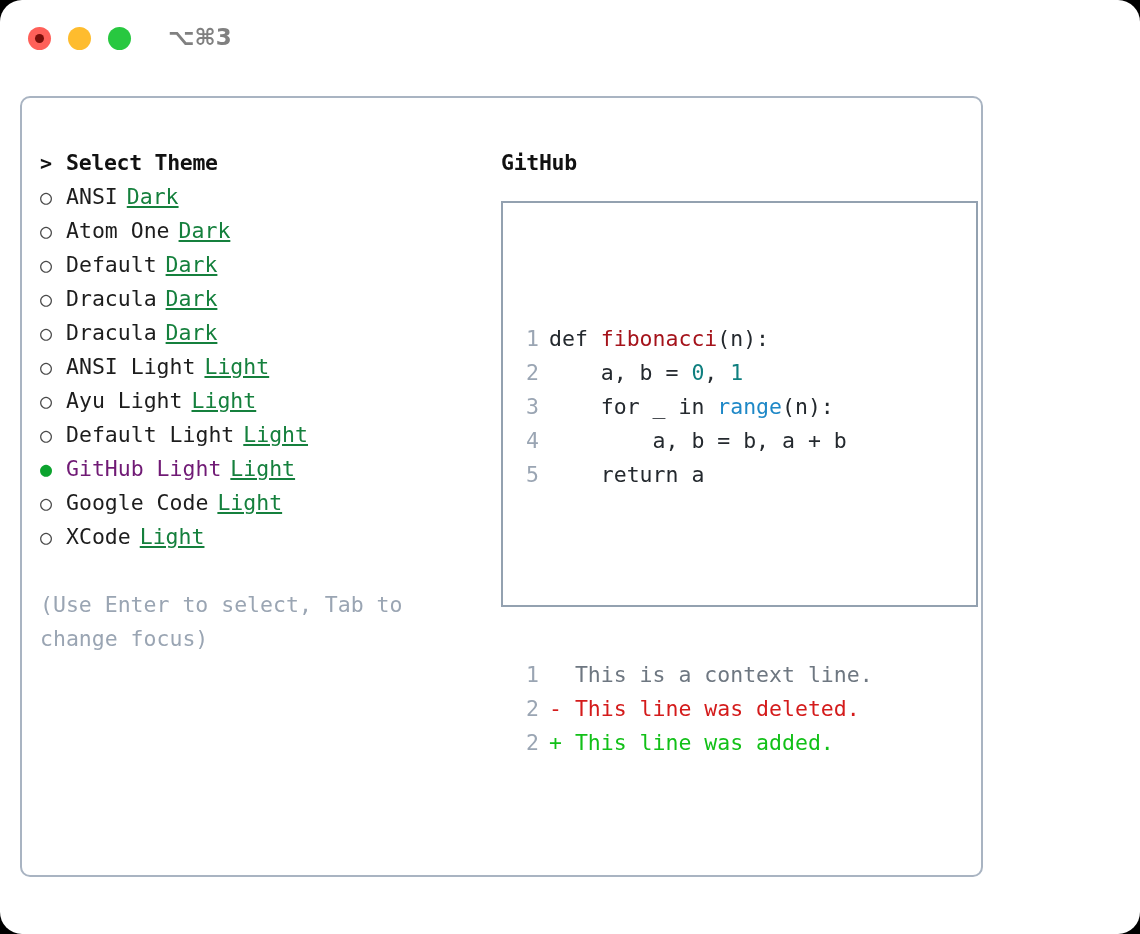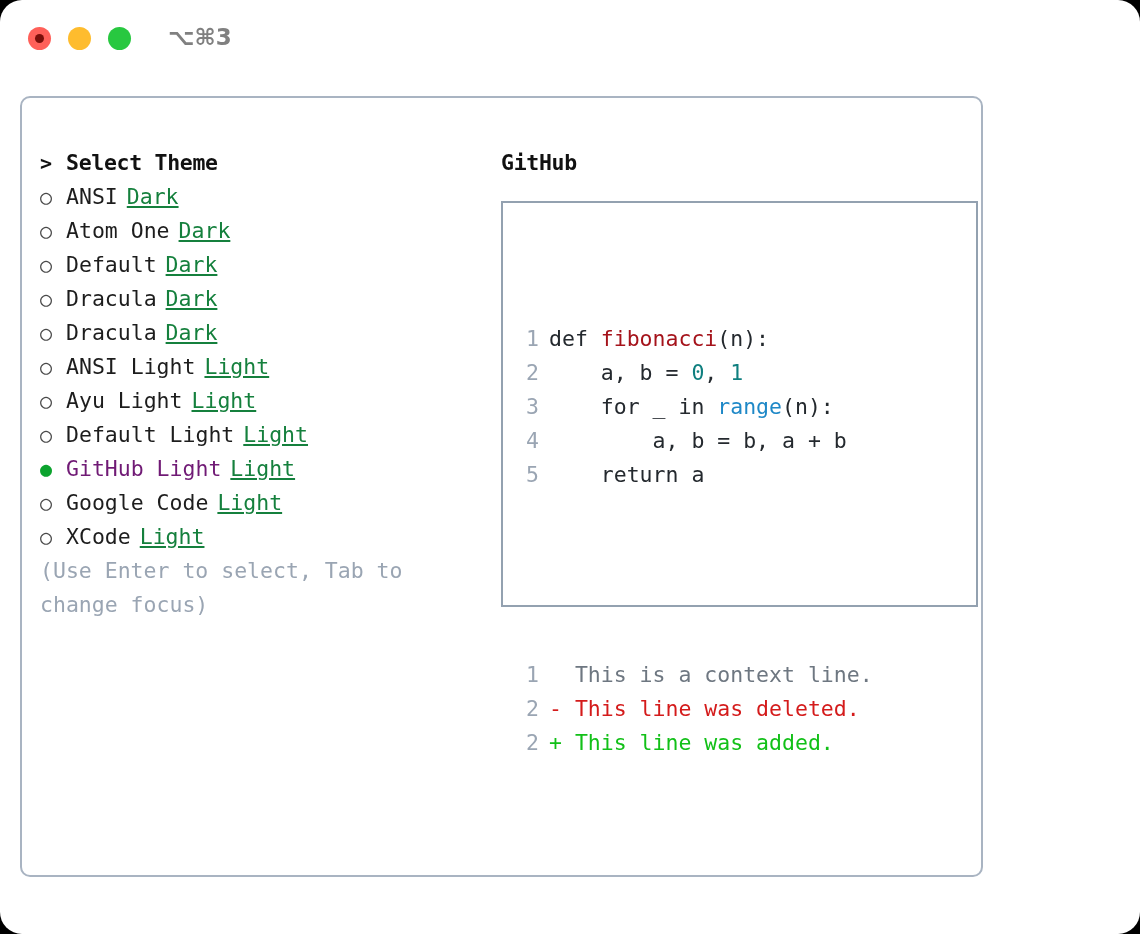--- a/index.html
+++ b/index.html
@@ -108,20 +108,21 @@
   .marker.blank      { color: transparent; }
 
   .label       { color: #1d1d1d; }
   .label.head  { font-weight: bold; color: #111111; letter-spacing: -0.3px; }
   .label.green { color: #701a75; }
   .variant     { color: #15803d; margin-left: 9px; text-decoration: underline; }
 
   #apply-block  { margin-top: 24px; }
 
   #hint {
+    margin-top: 34px;
     font-size: 21.5px;
     line-height: 34px;
     color: #9aa5b3;
     width: 410px;
   }
 
   
   #right-col {
     position: absolute;
     left: 479px;

